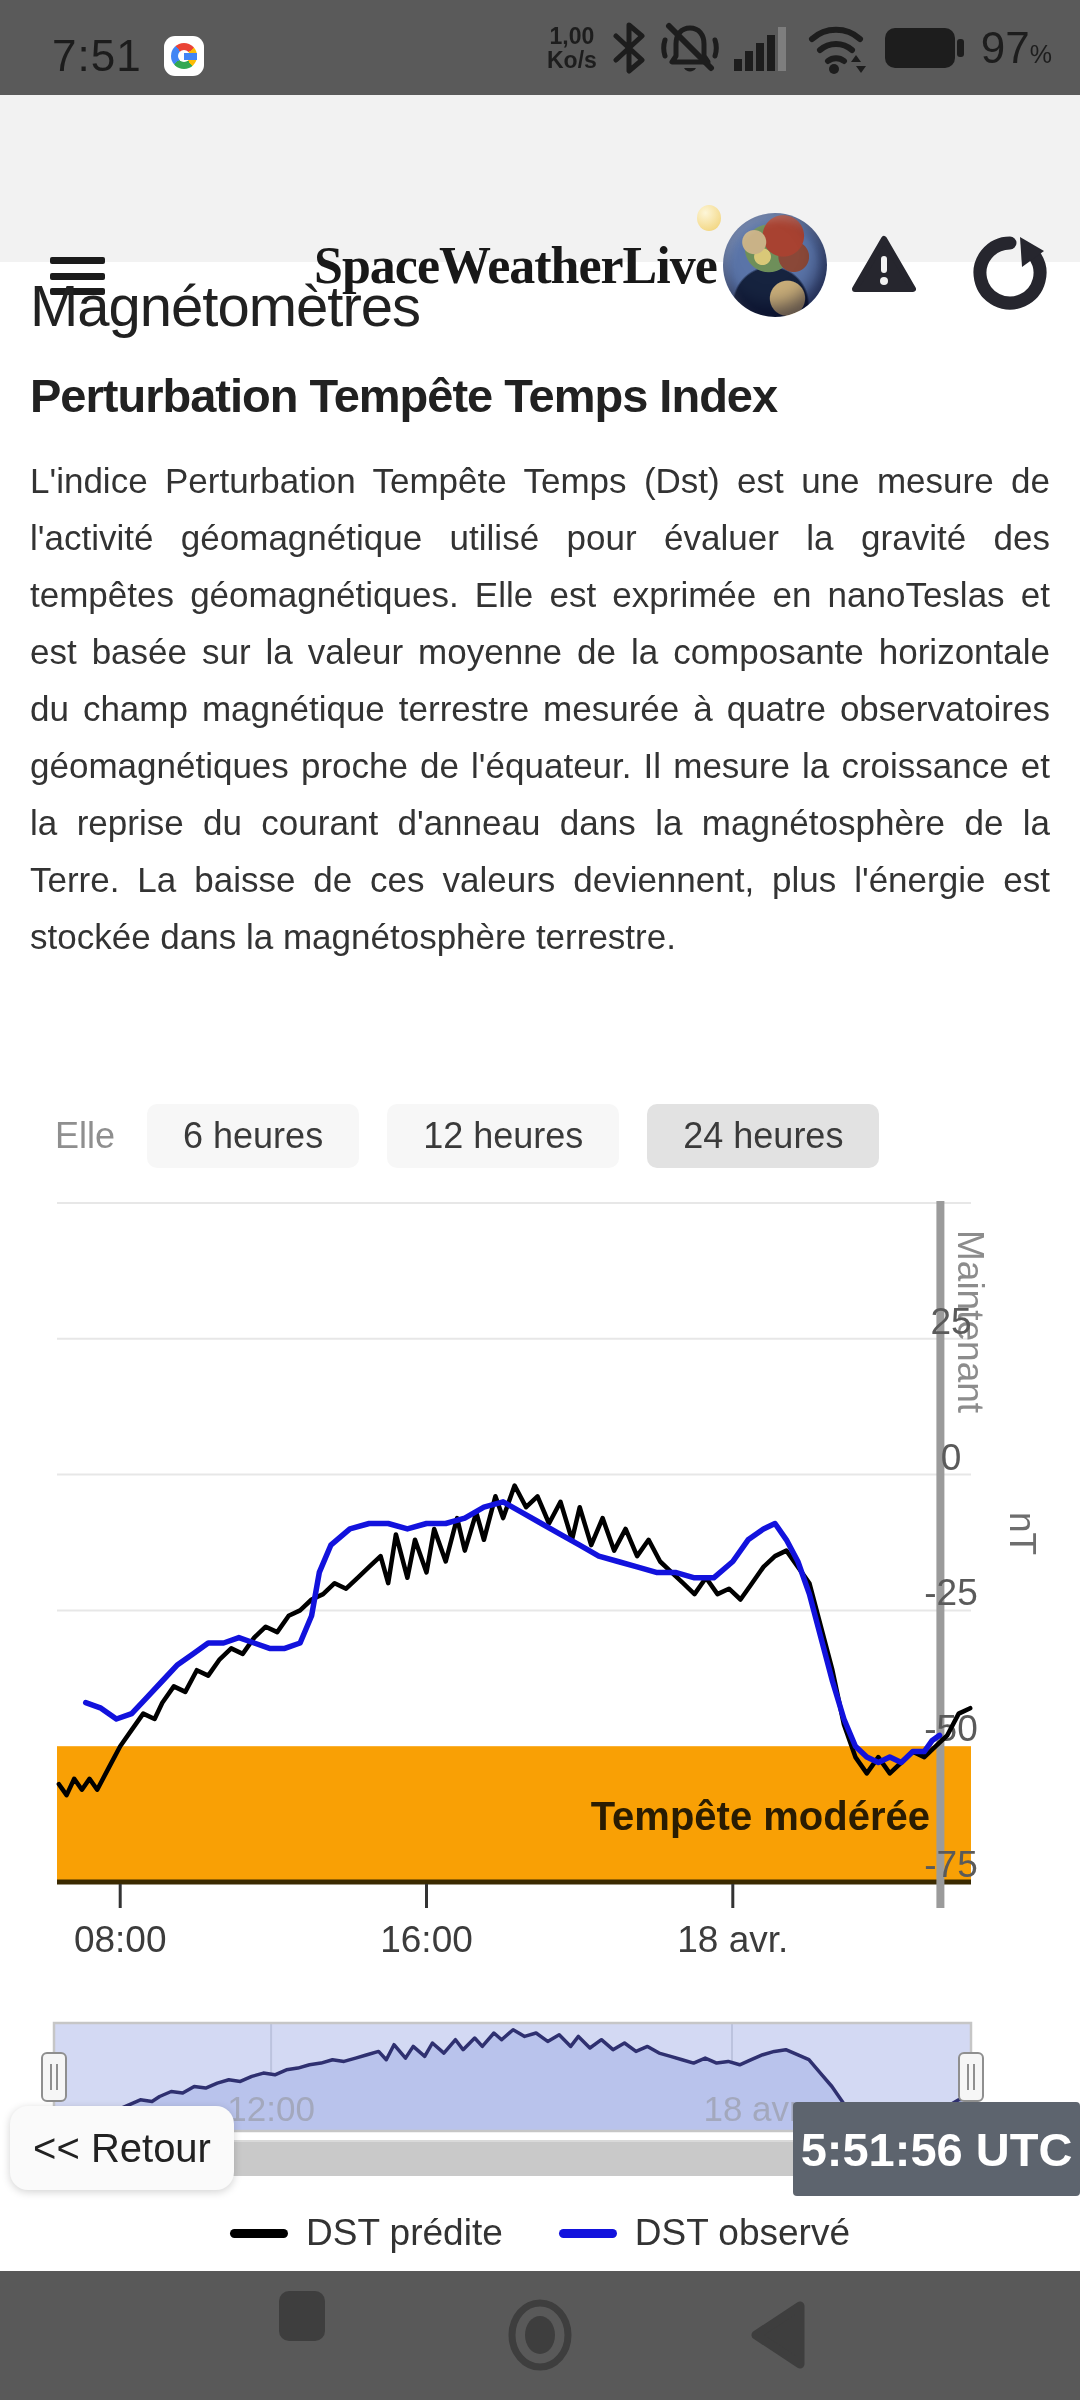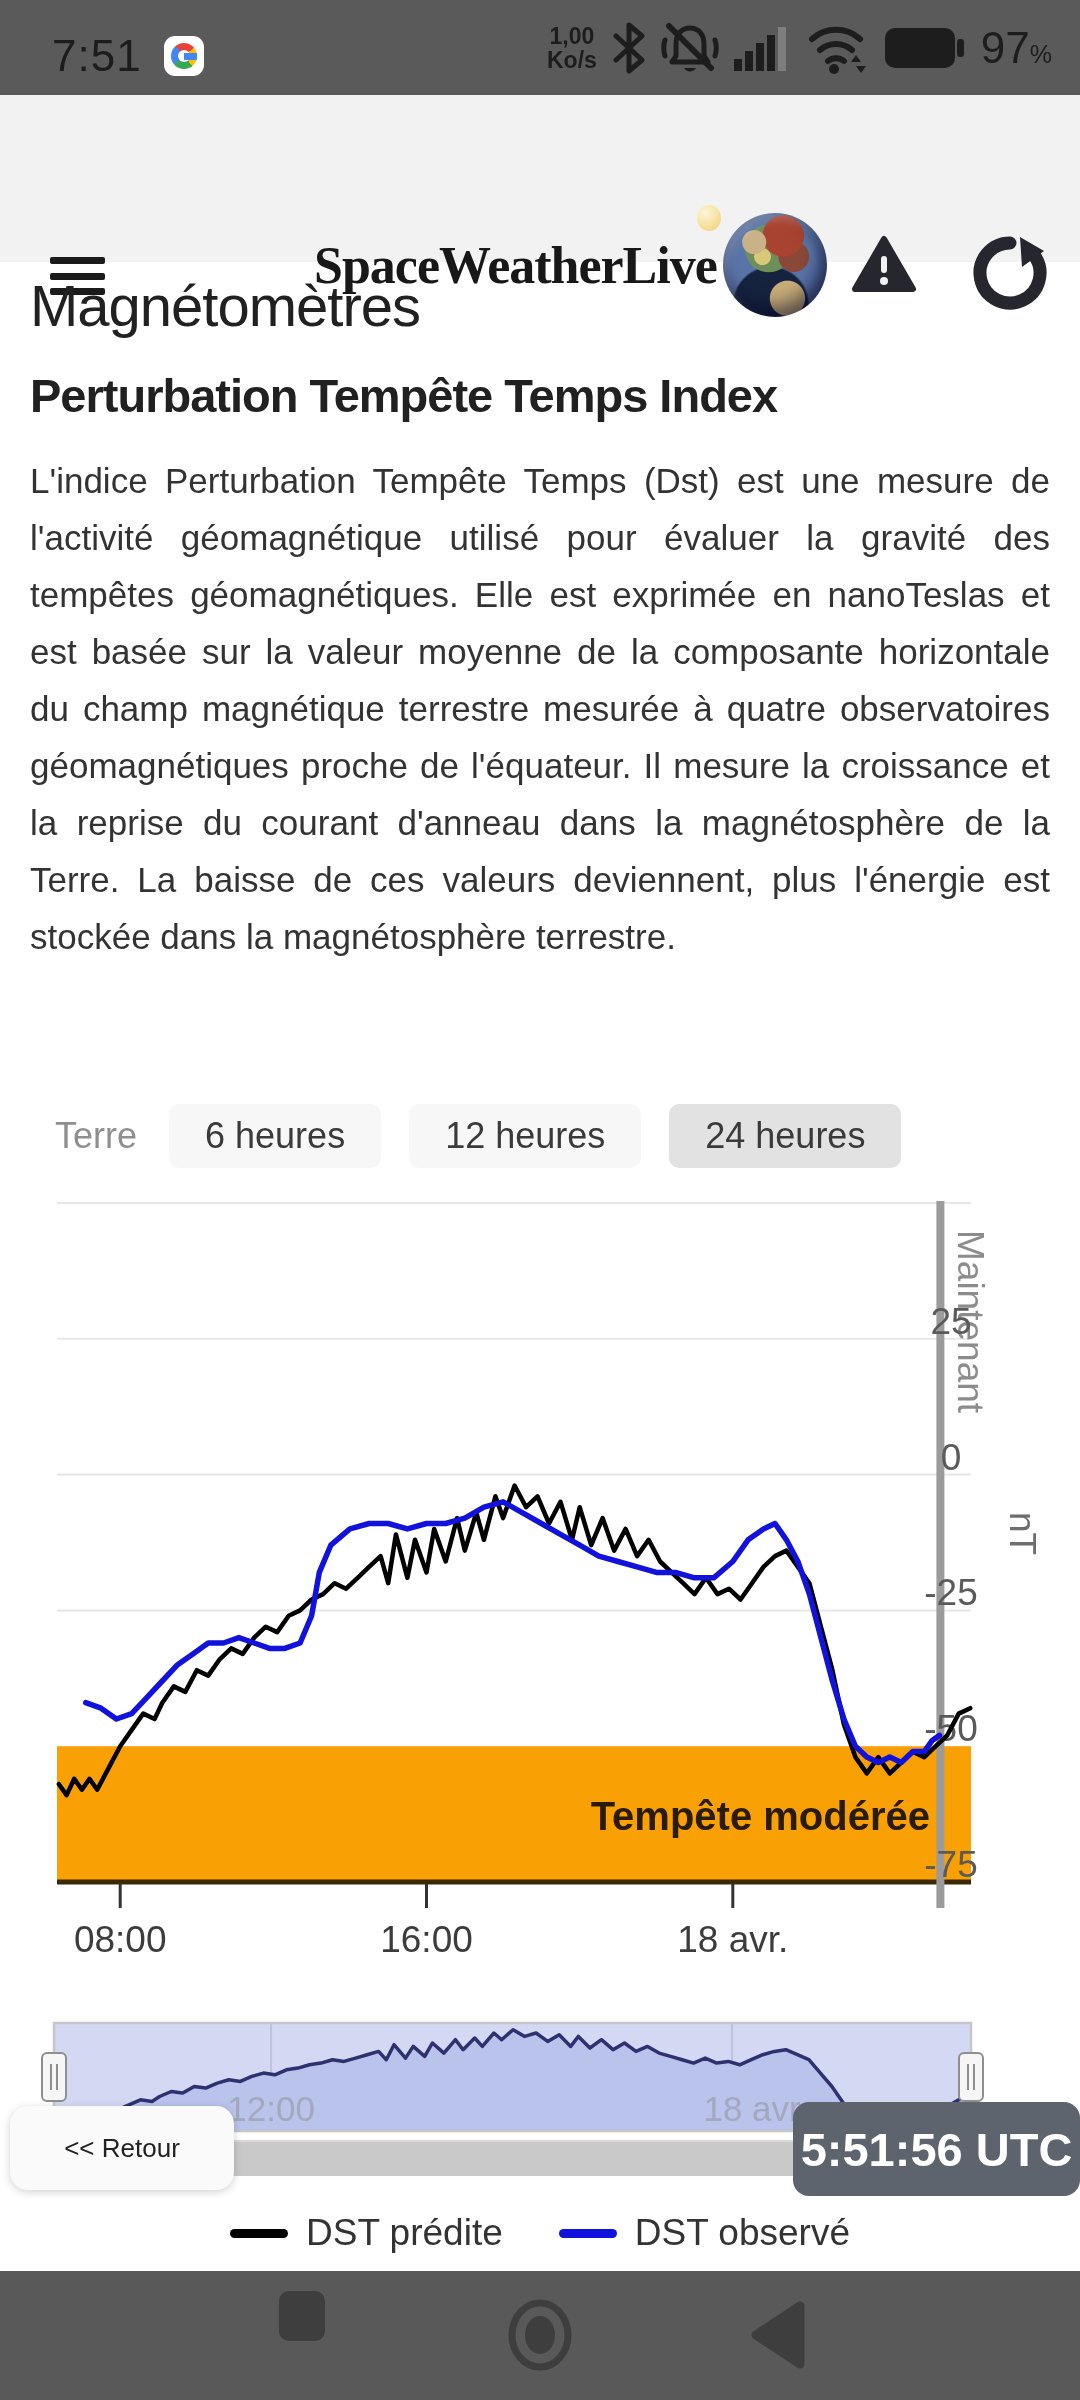--- a/index.html
+++ b/index.html
@@ -53,23 +53,23 @@
   #main-chart{position:absolute;left:0;top:1190px;}
   #nav-chart{position:absolute;left:0;top:2021px;}
   .nav-handle{position:absolute;top:2052px;width:26px;height:50px;background:#f6f6f6;
       border:2px solid #8f8f8f;border-radius:6px;box-sizing:border-box;
       display:flex;align-items:center;justify-content:center;gap:4px;}
   .nav-handle i{display:block;width:2px;height:26px;background:#8f8f8f;}
   .scrollbar{position:absolute;left:54px;top:2140px;width:1024px;height:36px;background:#c9c9c9;
       border-radius:3px;border-top:2px solid #d9d9d9;box-sizing:border-box;}
   .back-btn{position:absolute;left:10px;top:2106px;width:224px;height:84px;background:#fafafa;
       border-radius:18px;box-shadow:0 2px 8px rgba(0,0,0,.18);display:flex;align-items:center;
-      justify-content:center;font-size:26px;color:#222;}
+      justify-content:center;font-size:40px;color:#222;}
   .utc-badge{position:absolute;left:793px;top:2102px;width:287px;height:94px;background:#5d646e;
-      border-radius:16px;display:flex;align-items:center;justify-content:center;
+      border-radius:4px;display:flex;align-items:center;justify-content:center;
       font-size:47px;font-weight:700;color:#fff;}
   .legend{position:absolute;left:0;top:2212px;width:1080px;display:flex;justify-content:center;
       align-items:center;gap:56px;}
   .legend-item{display:flex;align-items:center;gap:18px;font-size:37px;color:#333;}
   .legend-swatch{width:58px;height:9px;border-radius:5px;}
   
   .nav-bar{position:absolute;left:0;top:2271px;width:1080px;height:129px;background:#595959;}
 </style>
 </head>
 <body>
@@ -141,21 +141,21 @@
       <path d="M38 8 A 30 30 0 1 0 62 20" fill="none" stroke="#26262e" stroke-width="13" stroke-linecap="round"></path>
       <path d="M48 2 L72 16 L50 32 Z" fill="#26262e"></path>
     </svg>
   </div>
 
   <div class="h1">Magnétomètres</div>
   <div class="h2">Perturbation Tempête Temps Index</div>
   <div class="desc">L'indice Perturbation Tempête Temps (Dst) est une mesure de l'activité géomagnétique utilisé pour évaluer la gravité des tempêtes géomagnétiques. Elle est exprimée en nanoTeslas et est basée sur la valeur moyenne de la composante horizontale du champ magnétique terrestre mesurée à quatre observatoires géomagnétiques proche de l'équateur. Il mesure la croissance et la reprise du courant d'anneau dans la magnétosphère de la Terre. La baisse de ces valeurs deviennent, plus l'énergie est stockée dans la magnétosphère terrestre.</div>
 
   <div class="zoom-row">
-    <div class="zoom-label">Terre</div>
+    <div class="zoom-label">Elle</div>
     <div class="zoom-btn">6 heures</div>
     <div class="zoom-btn">12 heures</div>
     <div class="zoom-btn selected">24 heures</div>
   </div>
 
   <svg id="main-chart" width="1080" height="770" viewBox="0 0 1080 770">
       <line x1="57" y1="13.0" x2="971" y2="13.0" stroke="#e7e7e7" stroke-width="2"></line>
       <line x1="57" y1="148.8" x2="971" y2="148.8" stroke="#e7e7e7" stroke-width="2"></line>
       <line x1="57" y1="284.6" x2="971" y2="284.6" stroke="#e7e7e7" stroke-width="2"></line>
       <line x1="57" y1="420.4" x2="971" y2="420.4" stroke="#e7e7e7" stroke-width="2"></line>

